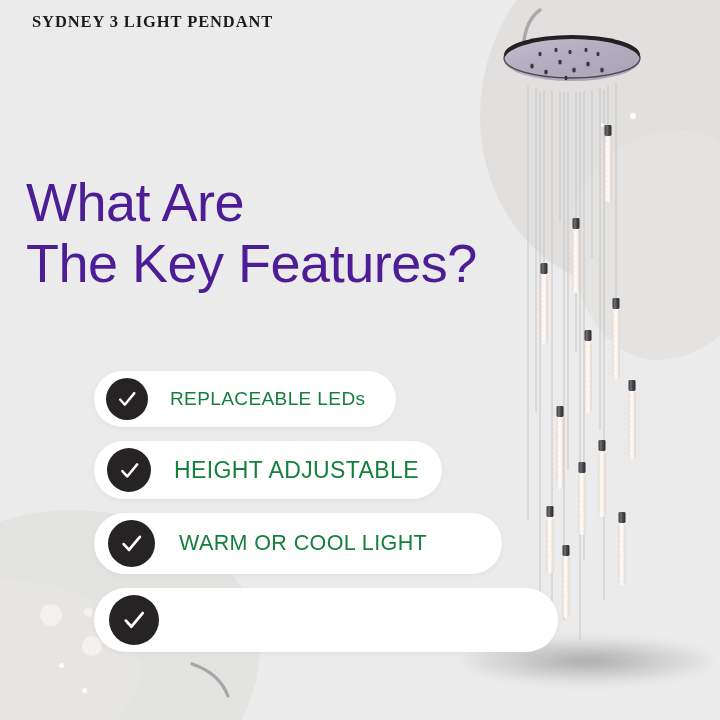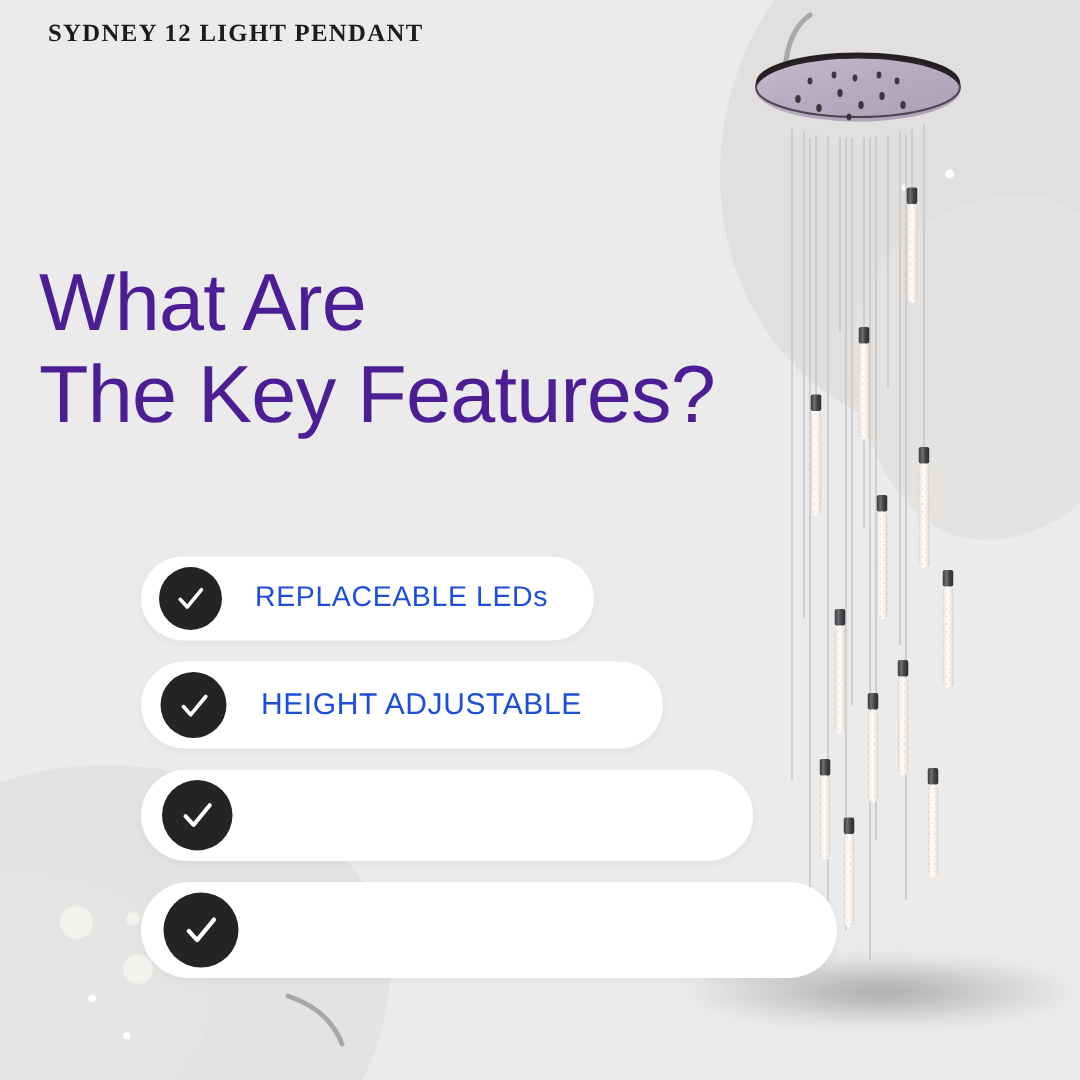--- a/index.html
+++ b/index.html
@@ -98,27 +98,27 @@
     background:#262324;
     display:flex;align-items:center;justify-content:center;
   }
   .pill-1 .check{width:42px;height:42px;}
   .pill-2 .check{width:44px;height:44px;}
   .pill-3 .check{width:47px;height:47px;}
   .pill-4 .check{width:50px;height:50px;}
   .check svg{display:block;}
 
   .pill-label{
-    color:#1d4ed8;
+    color:#15803d;
     font-weight:400;
     letter-spacing:.4px;
     white-space:nowrap;
   }
   .pill-1 .pill-label{font-size:19px; margin-left:22px;}
-  .pill-2 .pill-label{font-size:20px; margin-left:23px;}
+  .pill-2 .pill-label{font-size:23px; margin-left:23px;}
   .pill-3 .pill-label{font-size:21.5px; margin-left:24px;}
   .pill-4 .pill-label{font-size:22px; margin-left:25px;}
 
   
   #fixture{
     position:absolute;
     left:470px; top:0;
     width:250px; height:700px;
     pointer-events:none;
   }
@@ -293,21 +293,21 @@
       </g>
 
       <g>
         <rect x="92.5" y="545" width="7" height="11" rx="1.4" fill="url(#capGrad)"></rect>
         <rect x="92.5" y="556" width="7" height="62" rx="3.5" fill="url(#tubeGrad)"></rect>
         <rect x="92.5" y="556" width="7" height="62" rx="3.5" fill="url(#speck)"></rect>
       </g>
     </g>
   </svg>
 
-  <div id="header-title">SYDNEY 12 LIGHT PENDANT</div>
+  <div id="header-title">SYDNEY 3 LIGHT PENDANT</div>
 
   <h1 id="headline">What Are
 The Key Features?</h1>
 
   <div id="features">
 
     <div class="pill pill-1">
       <span class="check">
         <svg width="22" height="22" viewBox="0 0 24 24" aria-hidden="true">
           <path d="M4.5 12.6 L9.6 18.2 L20 5.6" stroke="#ffffff" stroke-width="2.6" fill="none" stroke-linecap="round" stroke-linejoin="round"></path>
@@ -324,20 +324,21 @@
       </span>
       <span class="pill-label">HEIGHT ADJUSTABLE</span>
     </div>
 
     <div class="pill pill-3">
       <span class="check">
         <svg width="25" height="25" viewBox="0 0 24 24" aria-hidden="true">
           <path d="M4.5 12.6 L9.6 18.2 L20 5.6" stroke="#ffffff" stroke-width="2.6" fill="none" stroke-linecap="round" stroke-linejoin="round"></path>
         </svg>
       </span>
+      <span class="pill-label">WARM OR COOL LIGHT</span>
     </div>
 
     <div class="pill pill-4">
       <span class="check">
         <svg width="26" height="26" viewBox="0 0 24 24" aria-hidden="true">
           <path d="M4.5 12.6 L9.6 18.2 L20 5.6" stroke="#ffffff" stroke-width="2.6" fill="none" stroke-linecap="round" stroke-linejoin="round"></path>
         </svg>
       </span>
     </div>
 

